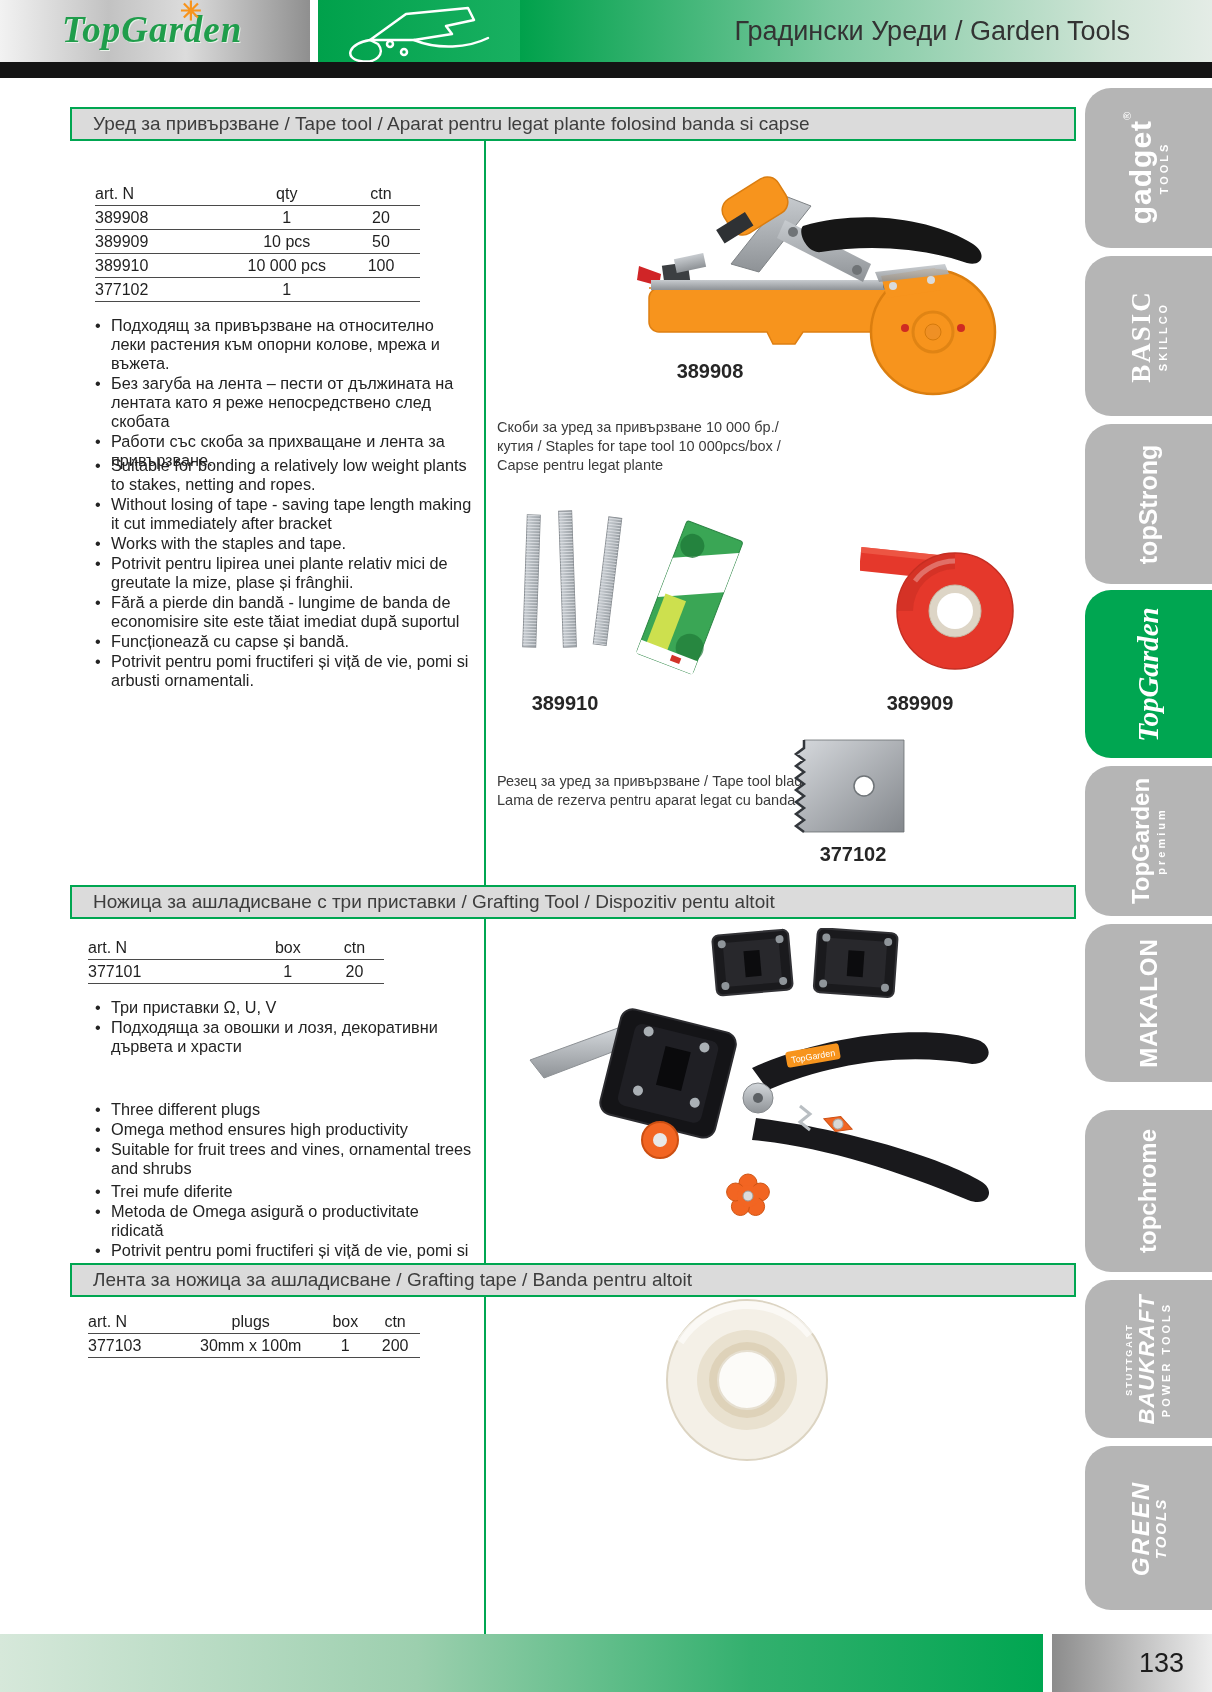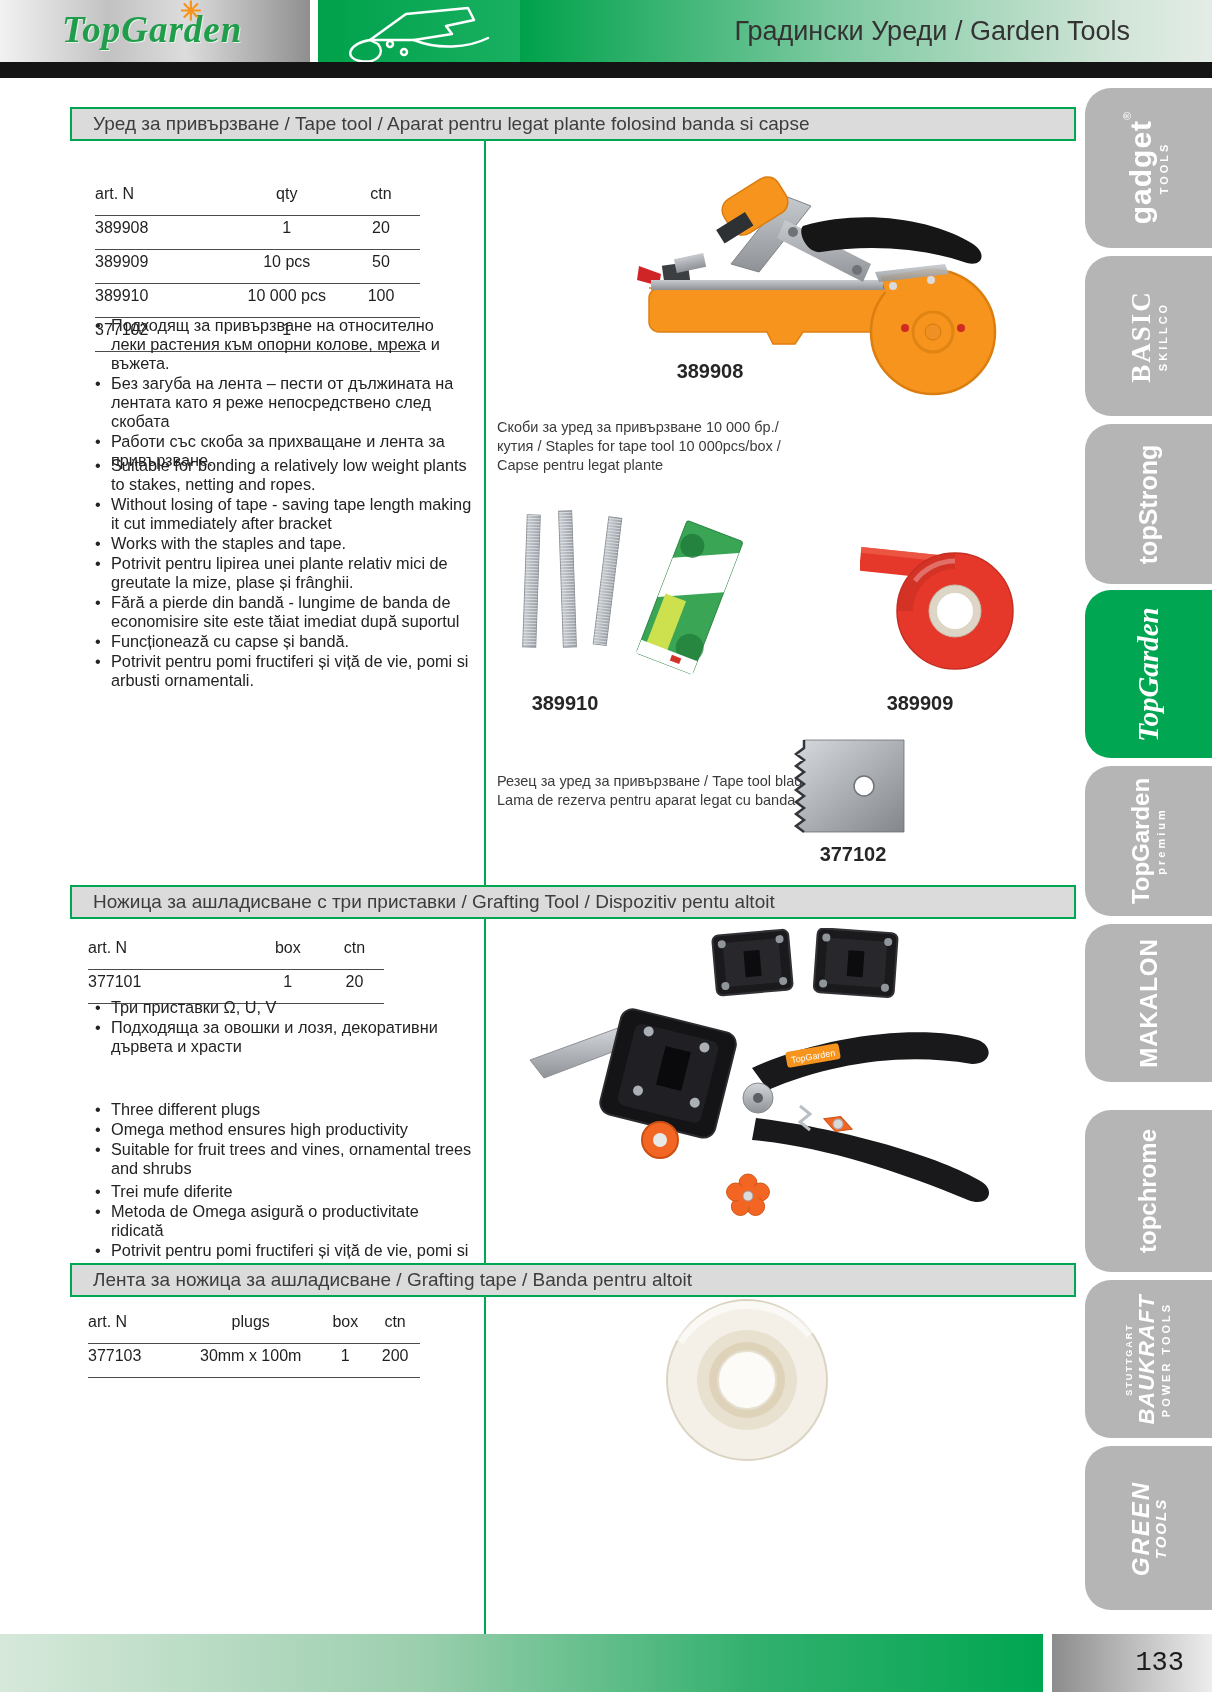--- a/index.html
+++ b/index.html
@@ -43,40 +43,40 @@
   .tab-sub   { font-size:11px; letter-spacing:3px; margin-top:3px; font-weight:bold; }
   .tab-sup   { font-size:9px; letter-spacing:2px; margin-bottom:2px; font-weight:bold; }
 
   
   .sec-title { position:absolute; left:70px; width:981px; height:30px;
     background:#dbdbdb; border:2px solid #00a651; color:#3d3d3d;
     font-size:19px; line-height:30px; padding-left:21px; }
   .vline { position:absolute; left:484px; width:2px; background:#00a651; }
 
   .spec { position:absolute; border-collapse:collapse; font-size:16px; color:#1f1f1f; }
-  .spec th, .spec td { border-bottom:1.6px solid #4a4a4a; padding:3px 0 12px; font-weight:normal; }
+  .spec th, .spec td { border-bottom:1.6px solid #4a4a4a; padding:3px 0 2px; font-weight:normal; }
   .ta-l { text-align:left; } .ta-c { text-align:center; } .ta-r { text-align:center; }
 
   .bullets { position:absolute; margin:0; padding:0; list-style:none;
     font-size:16.3px; line-height:19px; color:#232323; }
   .bullets li { position:relative; padding-left:23px; margin-bottom:1px; }
   .bullets li::before { content:"\2022"; position:absolute; left:7px; }
 
   .caption { position:absolute; font-size:14.5px; line-height:19px; color:#3b3b3b; }
   .code { position:absolute; font-weight:bold; font-size:20px; color:#262626; text-align:center; }
 
   
   .footer-bar { left:0; top:1634px; width:1043px; height:58px;
     background:linear-gradient(90deg,#d6e8da 0%,#9ccfae 40%,#33b06e 72%,#00a651 100%); }
   .footer-url { position:absolute; left:463px; top:1634px; height:58px; line-height:58px;
     font-size:22px; color:#2e2e2e; letter-spacing:0.5px; }
   .page-box { left:1052px; top:1634px; width:160px; height:58px;
     background:linear-gradient(90deg,#8c8c8c 0%,#ededed 100%); }
   .page-num { position:absolute; right:28px; top:0; height:58px; line-height:58px;
-    font-family:Liberation Mono, monospace; font-size:27px; color:#1c1c1c; }
+    font-family:Liberation Sans, sans-serif; font-size:27px; color:#1c1c1c; }
 </style>
 </head>
 <body>
 
 <div class="page">
 
   <div class="abs hdr-left">
     <div class="logo">
       <span class="logo-flower">✳</span><span>TopGarden</span>
     </div>

